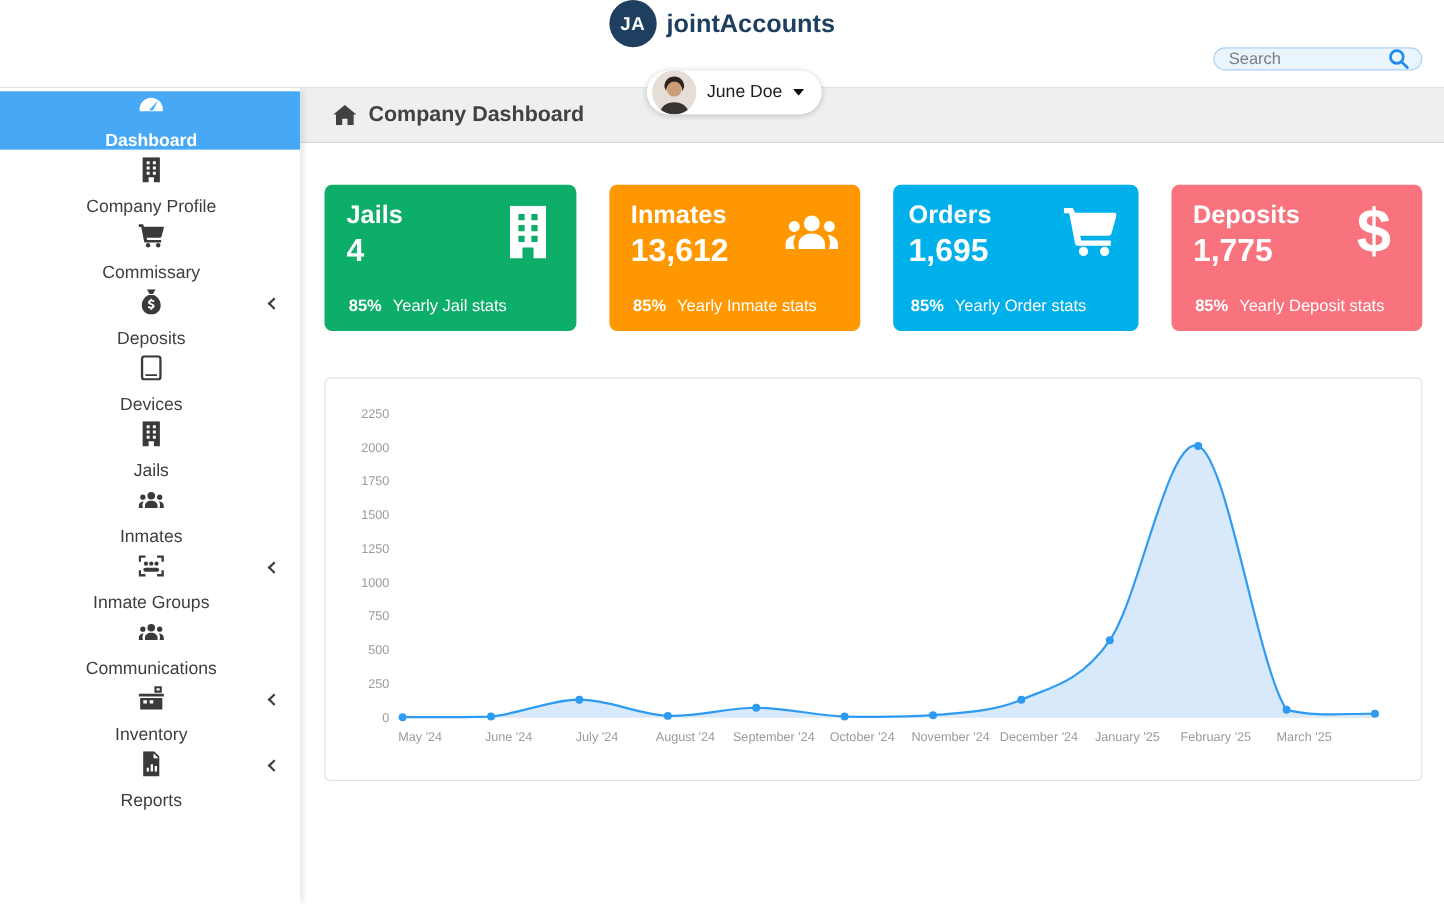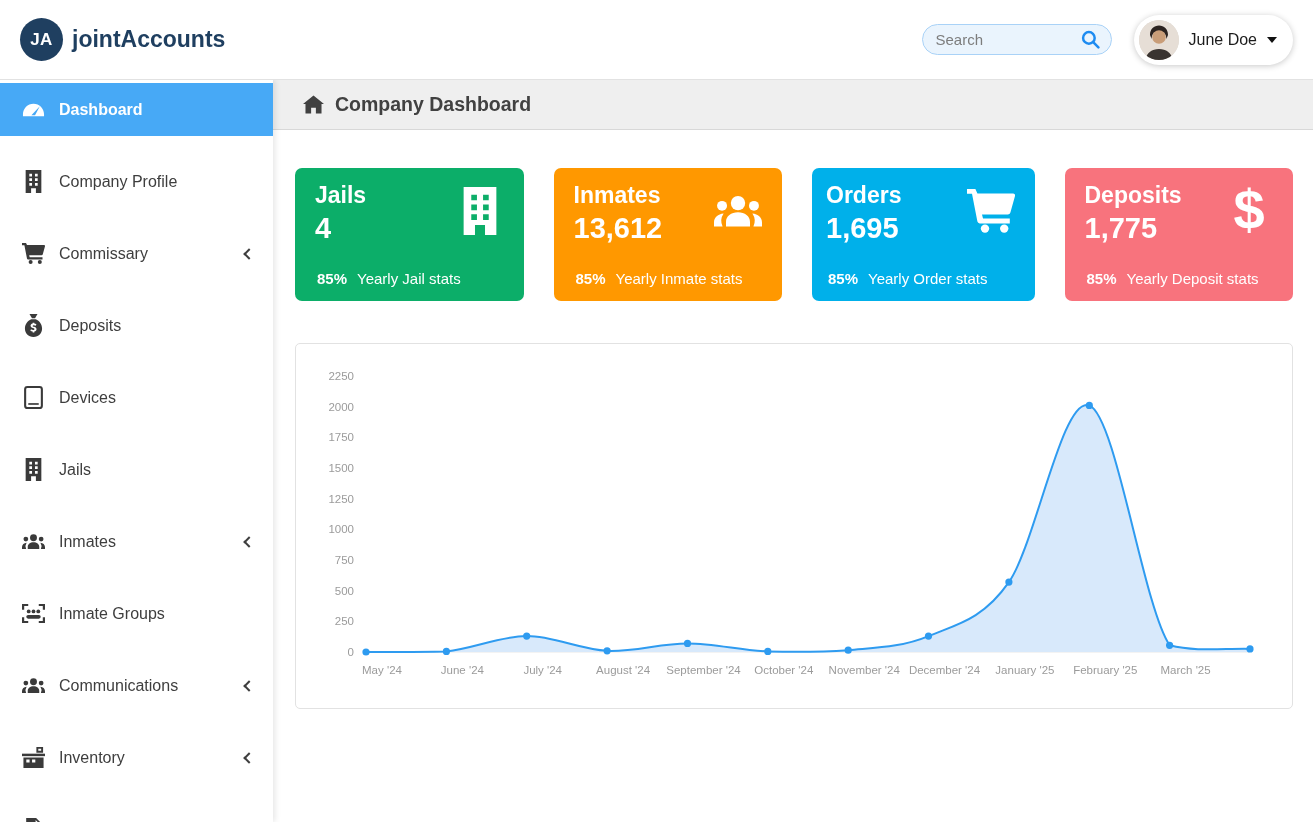--- a/index.html
+++ b/index.html
@@ -6,21 +6,21 @@
   body {
     width: 1313px; height: 822px; margin: 0; overflow: hidden;
     font-family: "Liberation Sans", "DejaVu Sans", sans-serif;
     background: #fff; color: #333;
   }
   .icon { display: inline-flex; align-items: center; justify-content: center; }
   .icon svg { width: 100%; height: 100%; display: block; }
 
   
   .topbar { height: 80px; display: flex; align-items: center; padding: 0 20px; background: #fff;
-            border-bottom: 1px solid #e2e2e2; position: relative; z-index: 3; }
+            border-bottom: 1px solid #e2e2e2; position: relative; z-index: 3; flex-direction: column; }
   .brand { display: flex; align-items: center; gap: 9px; cursor: pointer; }
   .brand-circle { width: 43px; height: 43px; border-radius: 50%; background: #1f3f60; color: #fff;
                   display: flex; align-items: center; justify-content: center; font-weight: 700;
                   font-size: 17px; letter-spacing: .5px; }
   .brand-name { font-size: 23px; font-weight: 700; color: #1f3f60; }
   .search-pill { margin-left: auto; width: 190px; height: 31px; border-radius: 16px; background: #eaf4fd;
                  border: 1.5px solid #a9d2f7; display: flex; align-items: center; padding: 0 11px; gap: 20px; }
   .search-input { flex: 1; min-width: 0; border: none; outline: none; background: transparent;
                   font-size: 15px; color: #555; font-family: inherit; }
   .search-input::placeholder { color: #7d7d7d; }
@@ -29,22 +29,22 @@
                box-shadow: 0 1px 6px rgba(0,0,0,.22); display: flex; align-items: center; gap: 10px;
                padding: 0 16px 0 5px; cursor: pointer; }
   .avatar { width: 40px; height: 40px; border-radius: 50%; overflow: hidden; background: #ded7d0; flex: 0 0 auto; }
   .user-name { font-size: 16px; color: #1c1c1c; }
   .caret-down { width: 10px; height: 6px; color: #111; }
 
   
   .layout { display: flex; height: 742px; }
   .sidebar { width: 273px; flex: 0 0 273px; background: #fff; box-shadow: 2px 0 6px rgba(0,0,0,.10);
              position: relative; z-index: 2; padding-top: 3px; overflow: hidden; }
-  .side-item { height: 53px; margin-bottom: 19px; display: flex; align-items: center;
-               padding: 0 20px 0 22px; gap: 14px; font-size: 16px; color: #3e3e3e; cursor: pointer; }
+  .side-item { height: 53px; margin-bottom: 7px; display: flex; align-items: center;
+               padding: 0 20px 0 22px; gap: 14px; font-size: 16px; color: #3e3e3e; cursor: pointer; flex-direction: column; }
   .side-item .icon { width: 23px; height: 23px; color: #3a3a3a; flex: 0 0 auto; }
   .side-item.active { background: var(--active-blue, #47a9f6); color: #fff; font-weight: 700; }
   .side-item.active .icon { color: #fff; }
   .side-label { white-space: nowrap; }
   .chev { margin-left: auto; width: 8px; height: 8px; border-left: 2.4px solid currentColor;
           border-bottom: 2.4px solid currentColor; transform: rotate(45deg); flex: 0 0 auto; }
 
   .main { flex: 1; min-width: 0; background: #fff; }
   .band { height: 50px; background: #efefef; border-bottom: 1px solid #d8d8d8; display: flex;
           align-items: center; gap: 11px; padding: 0 30px; }

